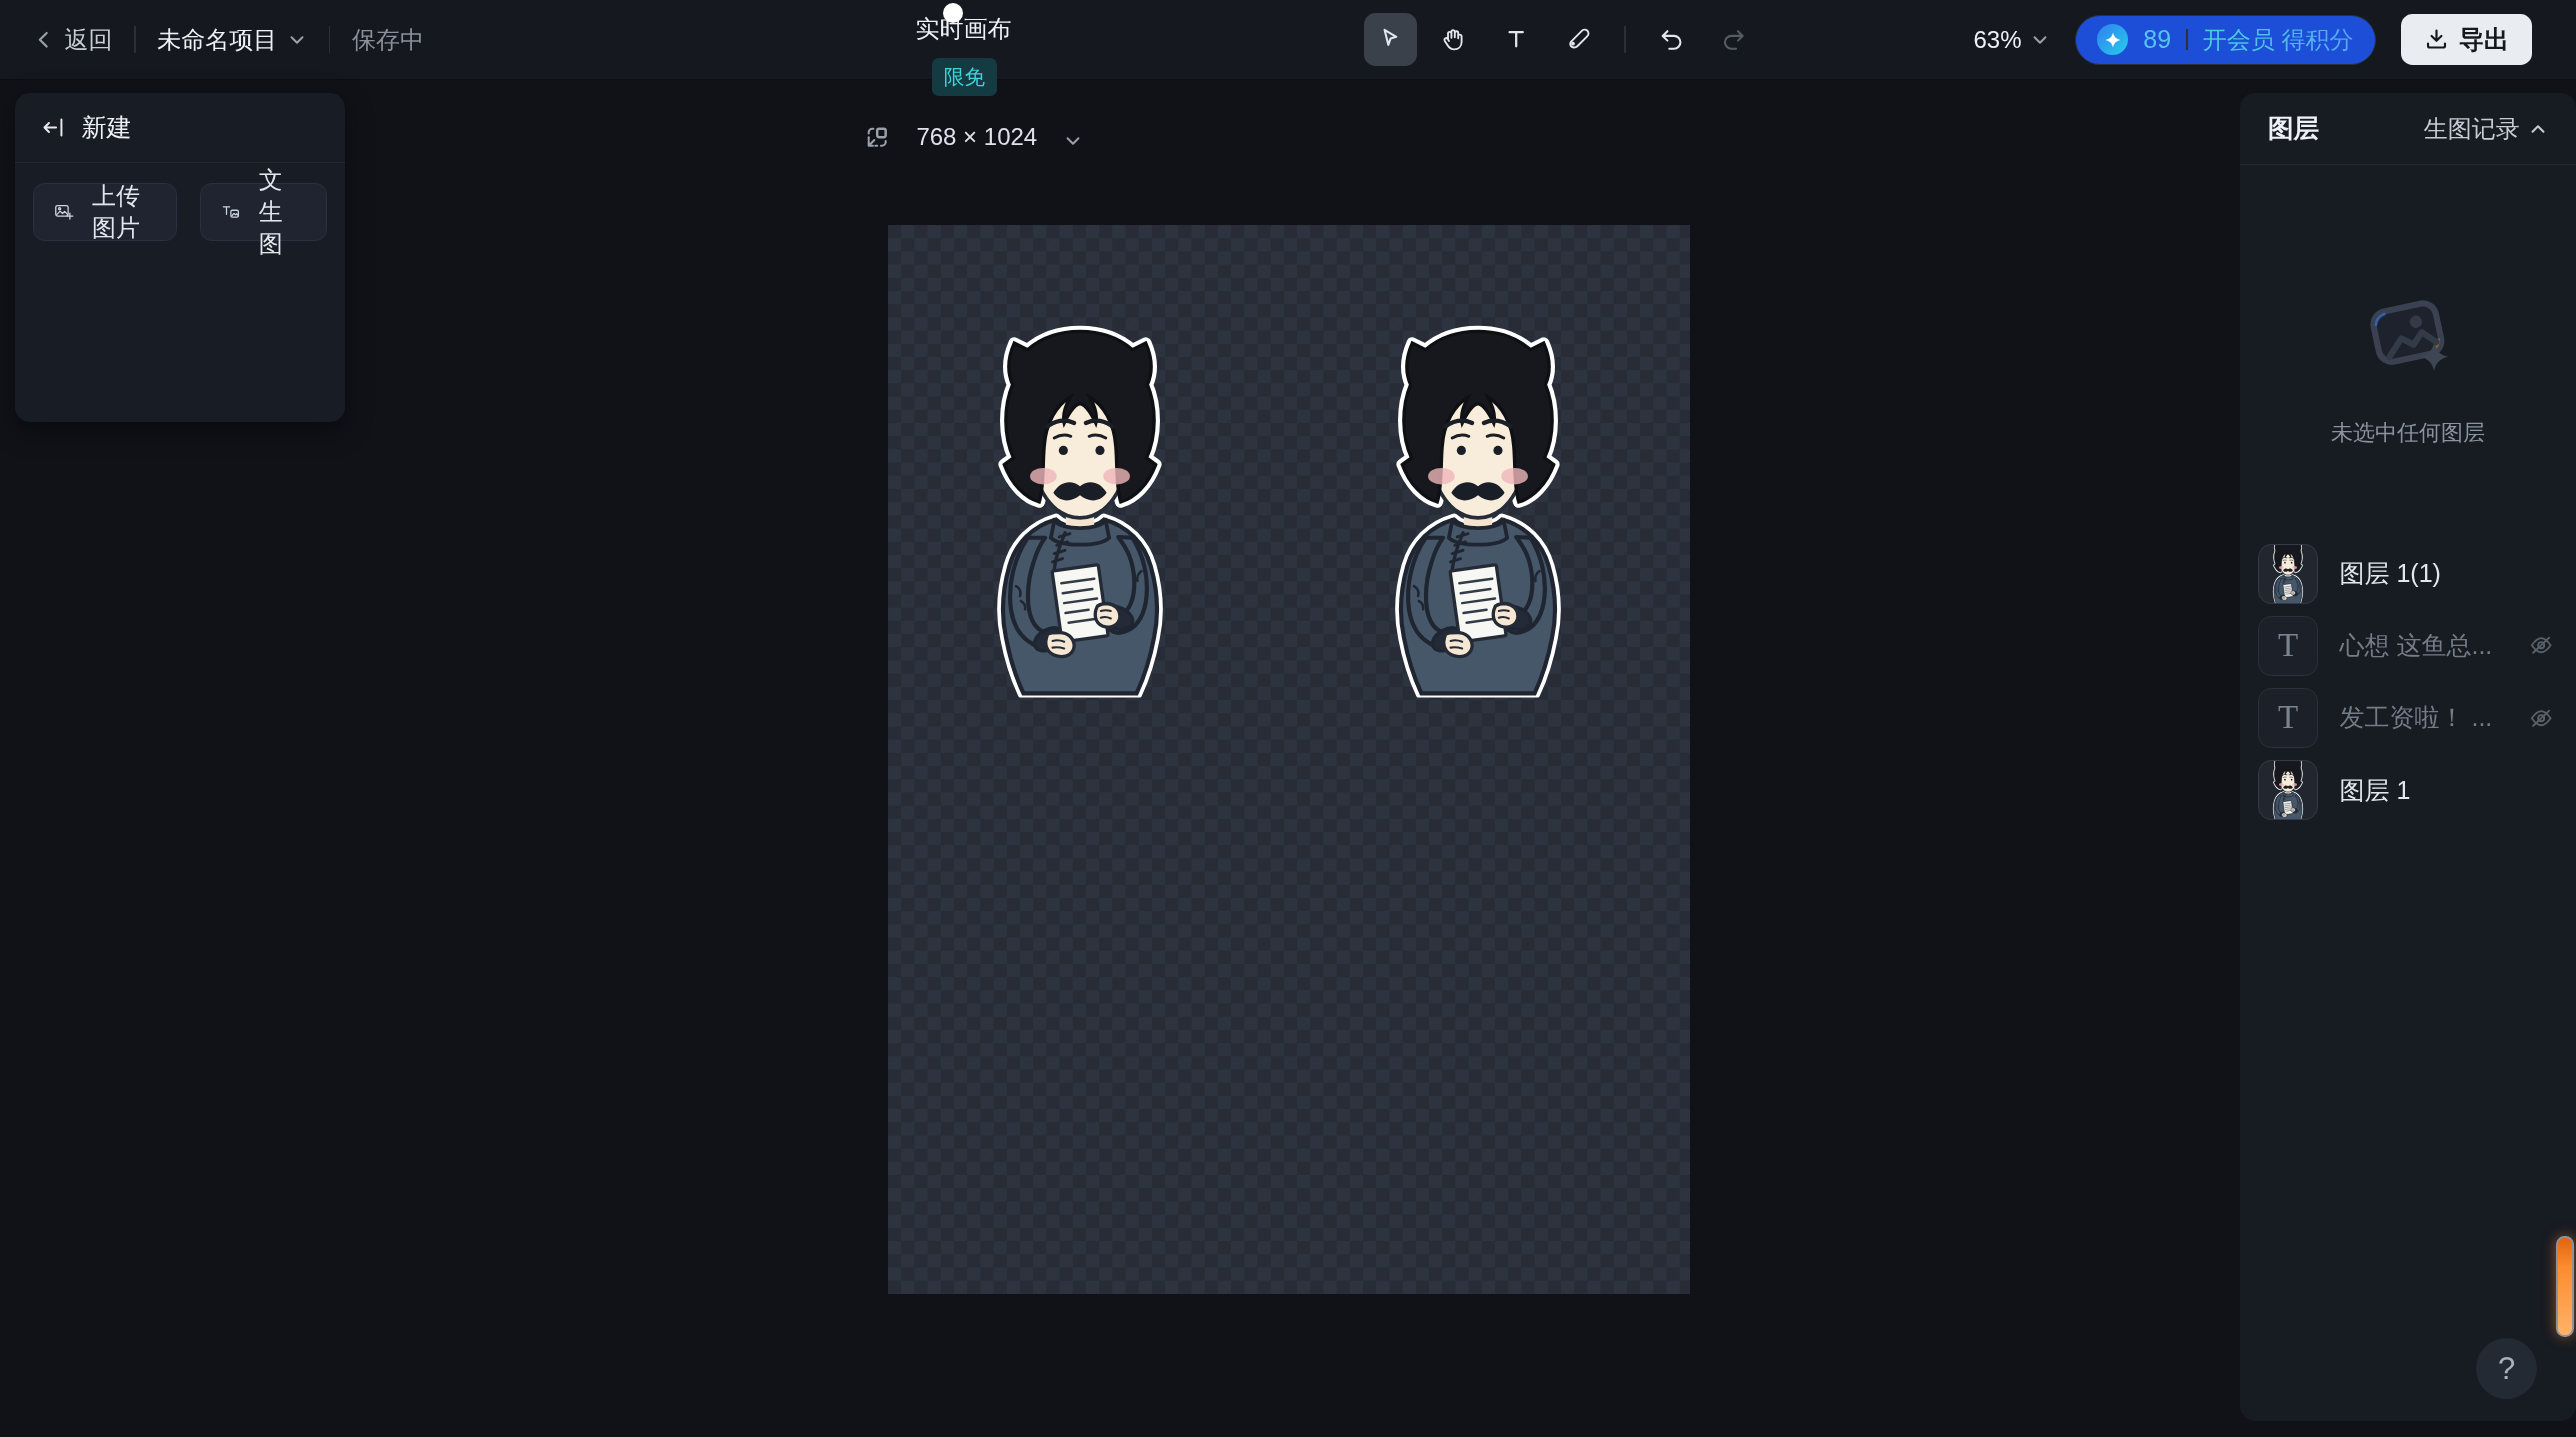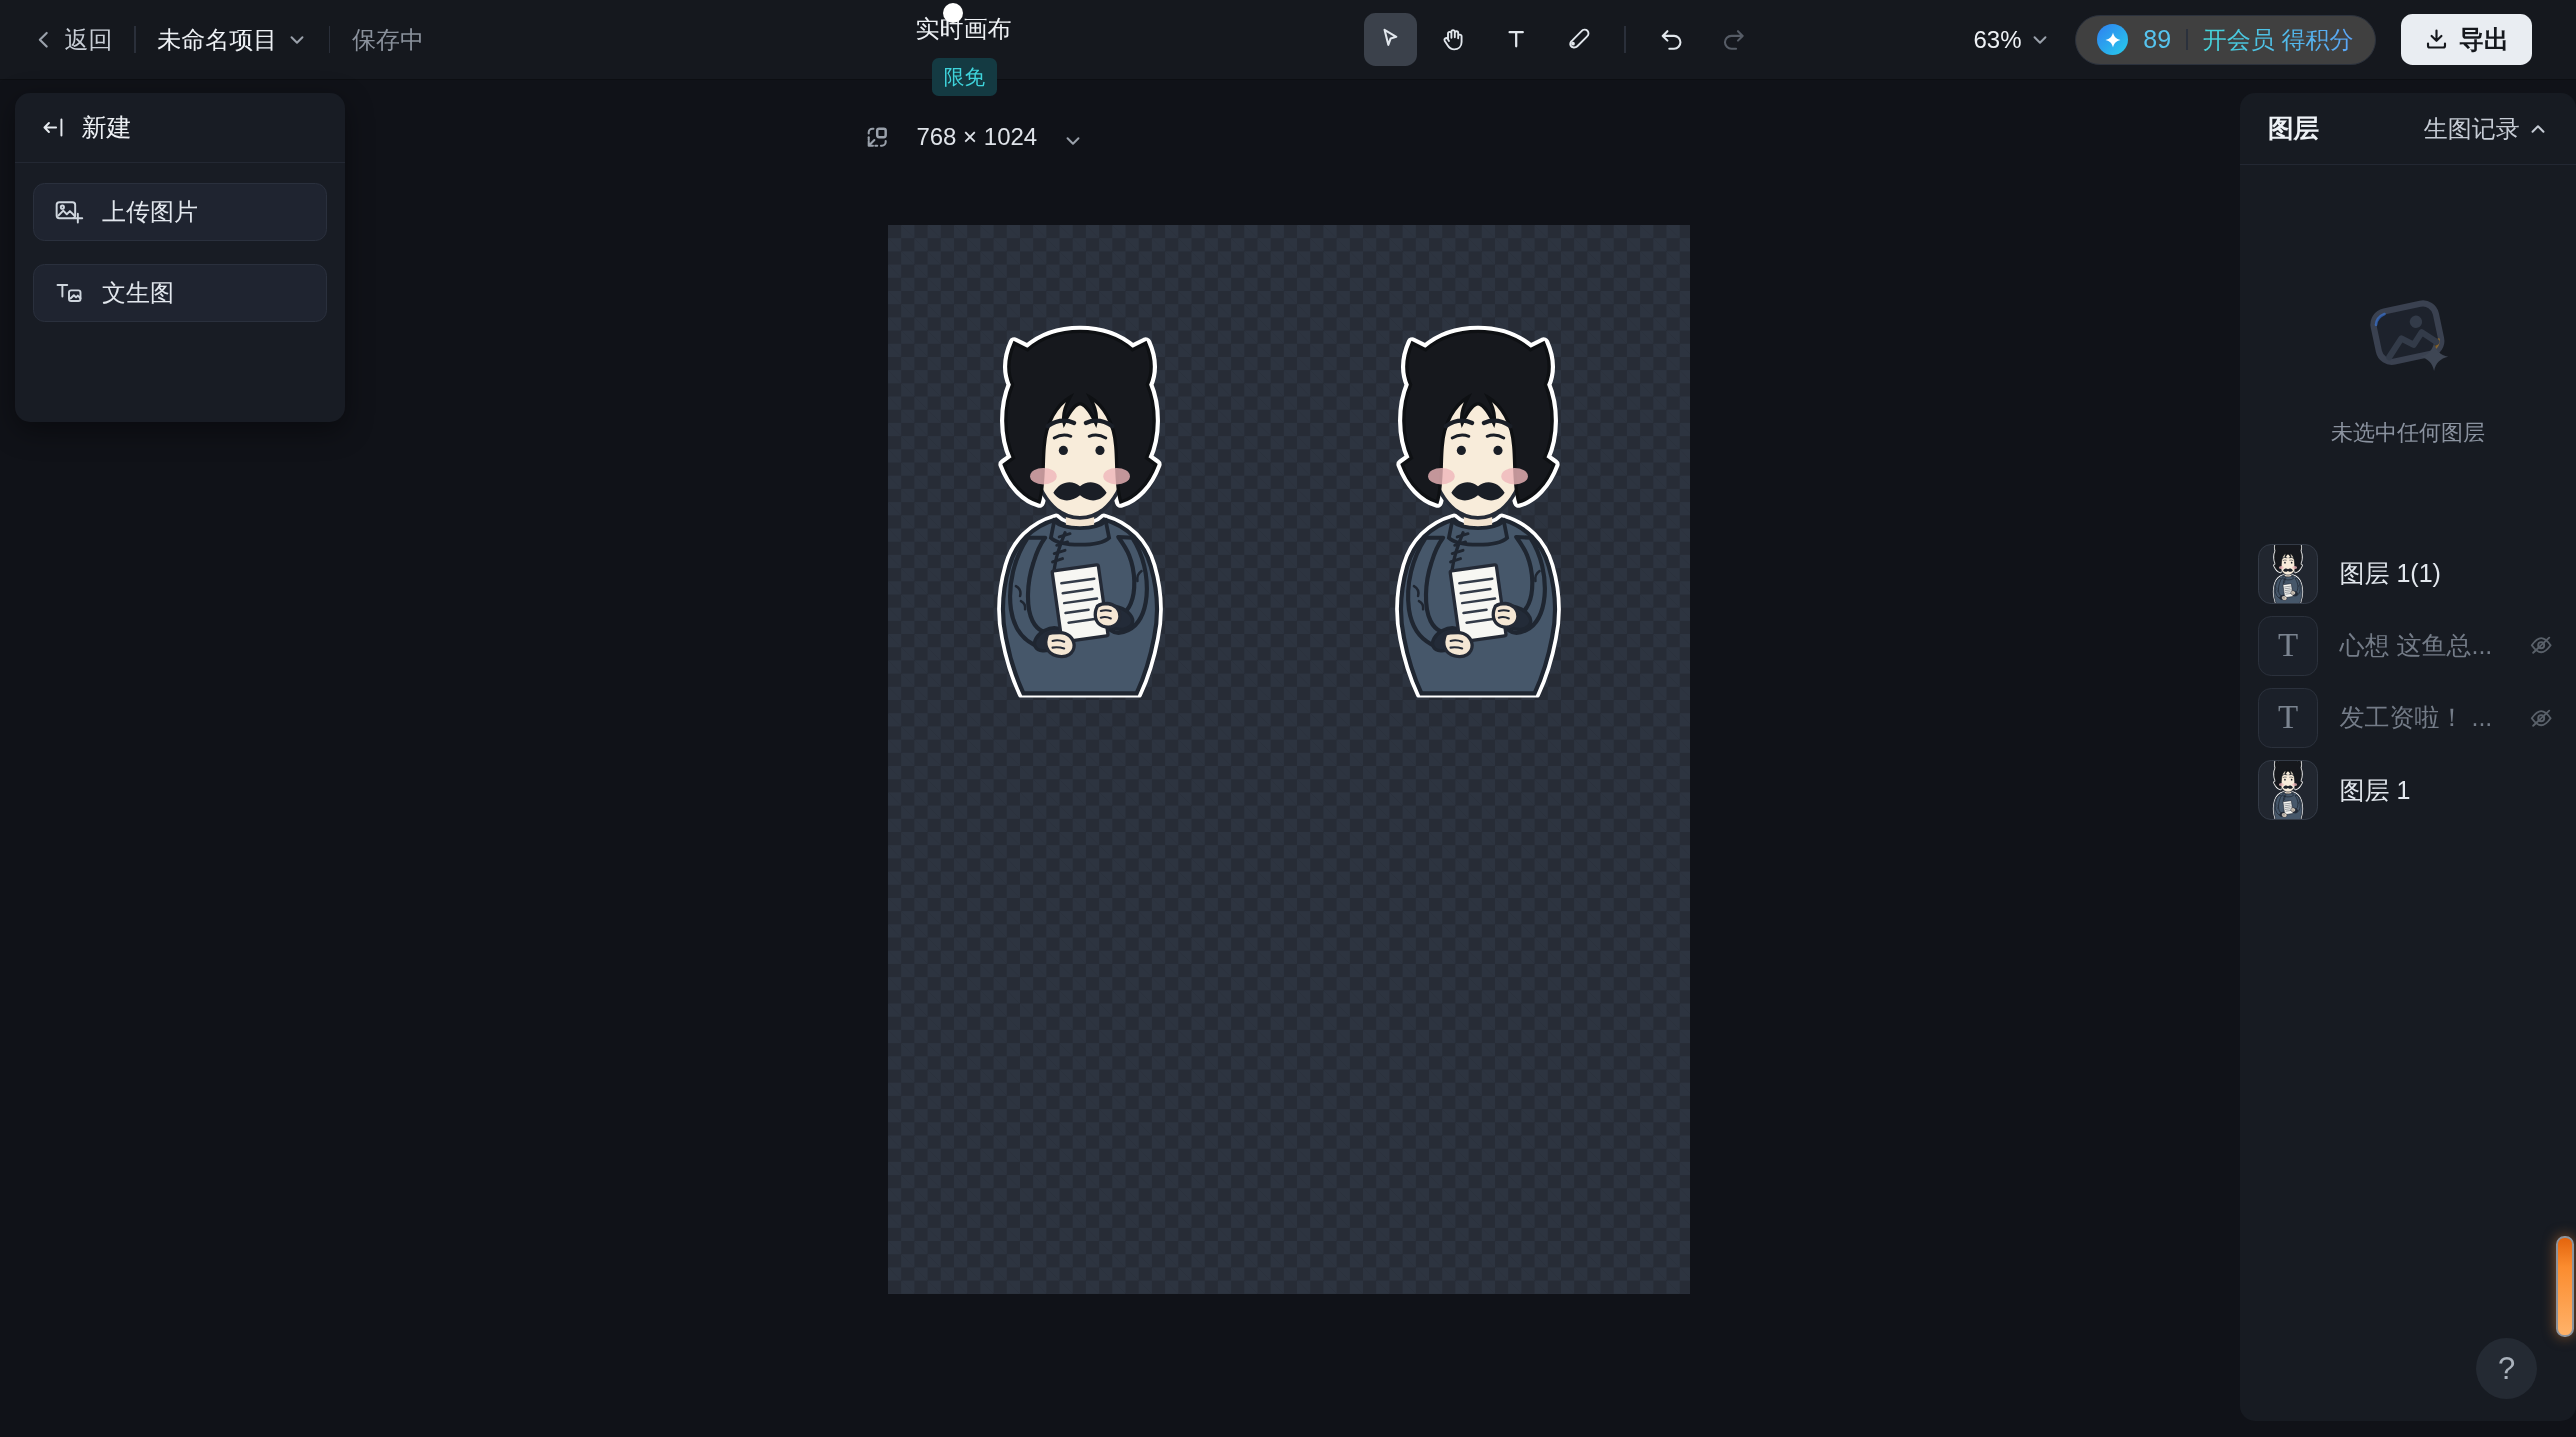--- a/index.html
+++ b/index.html
@@ -26,32 +26,32 @@
   .badge{font-size:20.6px;color:#3fd4dc;background:#143a42;border-radius:6.6px;padding:5px 11.6px;margin-left:1.7px;}
   .size-select{display:flex;align-items:flex-end;gap:26px;margin-left:20px;cursor:pointer;}
   .size-label{font-size:24px;color:#dfe3e9;}
 
   .tool-btn{width:53px;height:53px;border-radius:11.6px;display:flex;align-items:center;justify-content:center;color:#e2e7ed;cursor:pointer;}
   .tool-btn.selected{background:#3b414b;}
   .tool-btn.disabled{color:#565c66;cursor:default;}
   .tools-div{margin:0 8.3px;}
 
   .zoom-ctl{display:flex;align-items:center;gap:8.3px;cursor:pointer;}
-  .pill{height:48px;border-radius:25px;border:1.7px solid #2b313c;background:#404040;display:flex;align-items:center;gap:15px;padding:0 21.5px;cursor:pointer;}
+  .pill{height:48px;border-radius:25px;border:1.7px solid #2b313c;background:#1d4ed8;display:flex;align-items:center;gap:15px;padding:0 21.5px;cursor:pointer;}
   .credit-dot{width:31px;height:31px;border-radius:50%;background:linear-gradient(135deg,#2f7ff0,#27cdeb);display:flex;align-items:center;justify-content:center;}
   .credit-num{font-size:25px;color:#56c4ef;}
   .pill .vdiv{height:21.5px;background:#2b313c;}
   .grad-text{font-size:24px;background:linear-gradient(90deg,#45d6da,#5ba4f7);-webkit-background-clip:text;background-clip:text;color:transparent;}
   .export-btn{height:51px;border-radius:11.6px;background:#e9edf2;color:#15181d;display:flex;align-items:center;gap:10px;padding:0 23px;font-size:25px;font-weight:bold;cursor:pointer;}
 
   
   .panel-left{position:absolute;left:15px;top:93px;width:330px;height:329px;background:#181c24;border-radius:15px;box-shadow:0 8.3px 28px rgba(0,0,0,.4);}
   .lp-header{height:69px;display:flex;align-items:center;gap:16.5px;padding:0 25px;border-bottom:1.7px solid #232833;color:#e6eaef;}
   .lp-title{font-size:25px;color:#eef1f5;}
-  .lp-body{padding:20px 18px;display:flex;flex-direction:column;gap:23px;}
+  .lp-body{padding:20px 18px;display:flex;flex-direction:row;gap:23px;}
   .lp-btn{height:56px;background:#1f2430;border:1.7px solid #2a303d;border-radius:11.6px;display:flex;align-items:center;gap:18px;padding:0 20px;font-size:24px;color:#e2e7ed;cursor:pointer;}
   .lp-btn .icon{color:#cfd6de;}
 
   
   .canvas{position:absolute;left:888px;top:225px;width:802px;height:1069px;background-color:#272c36;
     background-image:linear-gradient(45deg,#2d3440 25%,transparent 25%,transparent 75%,#2d3440 75%),
                      linear-gradient(45deg,#2d3440 25%,transparent 25%,transparent 75%,#2d3440 75%);
     background-size:26.4px 26.4px;background-position:0 0,13.2px 13.2px;}
   .char{position:absolute;top:96px;width:208px;height:377px;}
   .char.c1{left:88px;} .char.c2{left:486px;}

